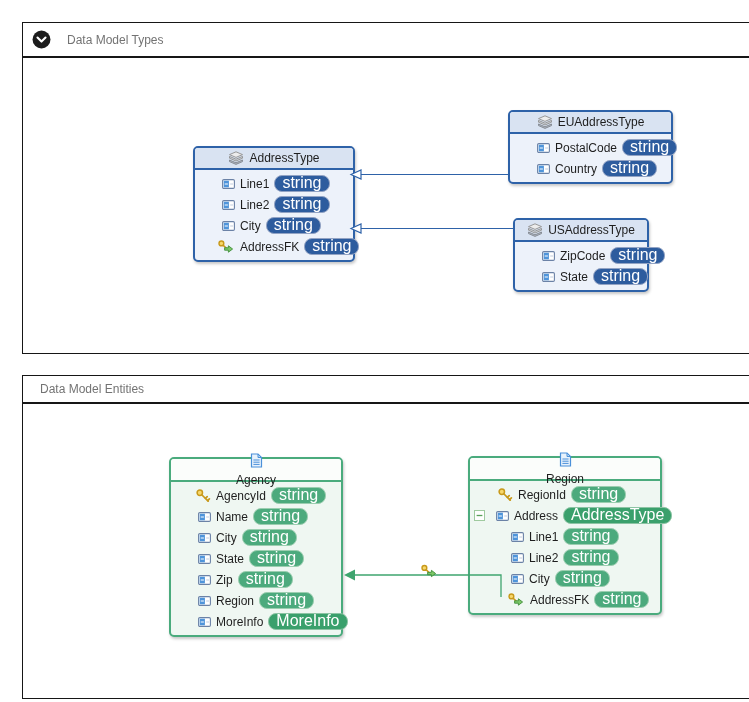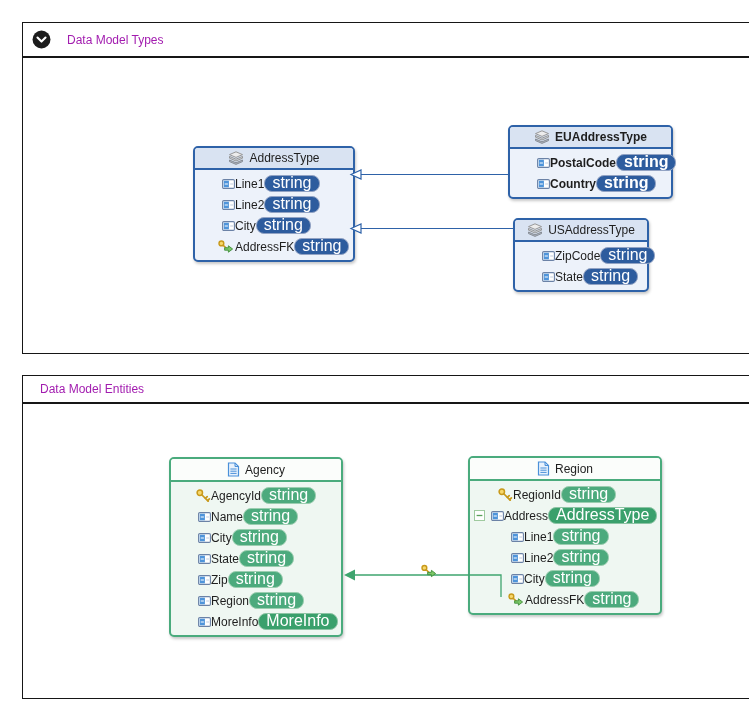--- a/index.html
+++ b/index.html
@@ -3,51 +3,51 @@
 <meta charset="utf-8">
 <style>
   html,body{margin:0;padding:0;background:#fff;}
   .canvas{
     position:relative;width:749px;height:702px;overflow:hidden;background:#fff;
     font-family:"Liberation Sans",sans-serif;color:#1e1e1e;
   }
   
   .panel{position:absolute;border:1px solid #161616;background:#fff;}
   .panel-header{display:flex;align-items:center;border-bottom:2px solid #161616;box-sizing:border-box;}
-  .panel-title{font-size:12px;color:#a21caf;}
+  .panel-title{font-size:12px;color:#737373;}
   #panel-types{left:22px;top:22px;width:740px;height:330px;}
   #panel-types .panel-header{height:35px;padding-left:9px;gap:16px;}
   #panel-entities{left:22px;top:375px;width:740px;height:322px;}
   #panel-entities .panel-header{height:28px;padding-left:17px;}
   .collapse-circle{width:19px;height:19px;flex:0 0 auto;cursor:pointer;}
   
   .ebox{position:absolute;border-radius:5px;box-sizing:border-box;
         box-shadow:1px 2px 3px rgba(0,0,0,.22);font-size:12px;}
   .ebox-header{display:flex;align-items:center;justify-content:center;gap:5px;
                height:20px;border-radius:3px 3px 0 0;font-size:12px;}
   .ebox-body{padding:3px 0;}
-  .row{height:21px;display:flex;align-items:center;padding-left:27px;text-align:right;}
+  .row{height:21px;display:flex;align-items:center;gap:5px;padding-left:27px;text-align:right;}
   .row.indent{padding-left:41px;}
   .row.hasminus{padding-left:4px;}
   .row.hasminus .minus{margin-right:6px;}
   .fname{white-space:nowrap;}
   .badge{border-radius:8px;padding:0 7px 1px;font-size:16px;line-height:14px;
          color:#fff;white-space:nowrap;cursor:default;}
   
   .ebox.blue{border:2px solid #2e62a8;background:#edf2fa;}
   .ebox.blue .ebox-header{background:#d9e3f2;border-bottom:2px solid #2e62a8;}
   .badge.b{background:#2d5c9e;border:1px solid #92a3c4;}
   
   .ebox.green{border:2px solid #4aab7d;background:#eff7f2;}
-  .ebox.green .ebox-header{background:#fbfdfb;border-bottom:2px solid #4aab7d;height:21px;}
+  .ebox.green .ebox-header{background:#fbfdfb;border-bottom:2px solid #4aab7d;height:21px;flex-direction:column;}
   .badge.g{background:#4caa7d;border:1px solid #9bceb0;}
   .badge.gc{background:#3aa06c;border:1px solid #8cc4a4;}
   
   #box-addresstype{left:193px;top:146px;width:162px;}
-  #box-euaddresstype{left:508px;top:125px;width:165px;font-weight:bold;}
+  #box-euaddresstype{left:508px;top:110px;width:165px;}
   #box-usaddresstype{left:513px;top:218px;width:136px;}
   #box-agency{left:169px;top:457px;width:174px;}
   #box-region{left:468px;top:456px;width:194px;}
   
   .connector{position:absolute;pointer-events:none;}
   .rel-icon{position:absolute;left:420px;top:563px;width:18px;height:16px;}
   .ic{flex:0 0 auto;}
 </style>
 </head>
 <body>

